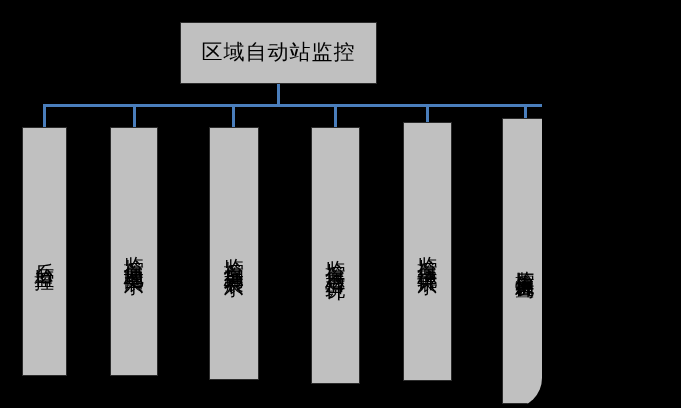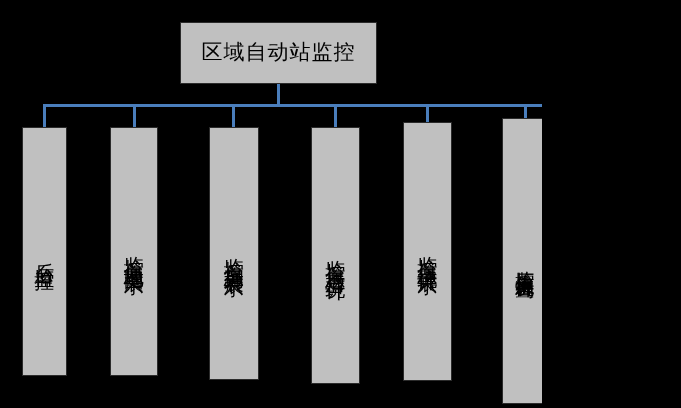--- a/index.html
+++ b/index.html
@@ -8,20 +8,21 @@
     padding: 0;
     background: #000000;
   }
   #canvas {
     position: relative;
     width: 542px;
     height: 408px;
     background: #000000;
     overflow: hidden;
     font-family: "DejaVu Sans", "Liberation Sans", sans-serif;
+    border-radius: 30px;
   }
 
   
   .line {
     position: absolute;
     background: #4a7ebc;
   }
   .line-h { height: 3px; }
   .line-v { width: 3px; }
 

